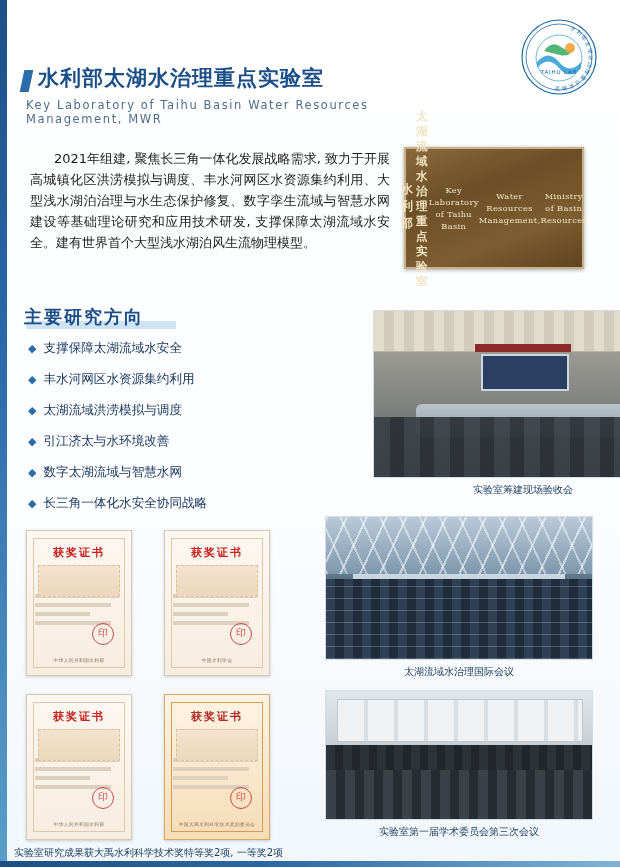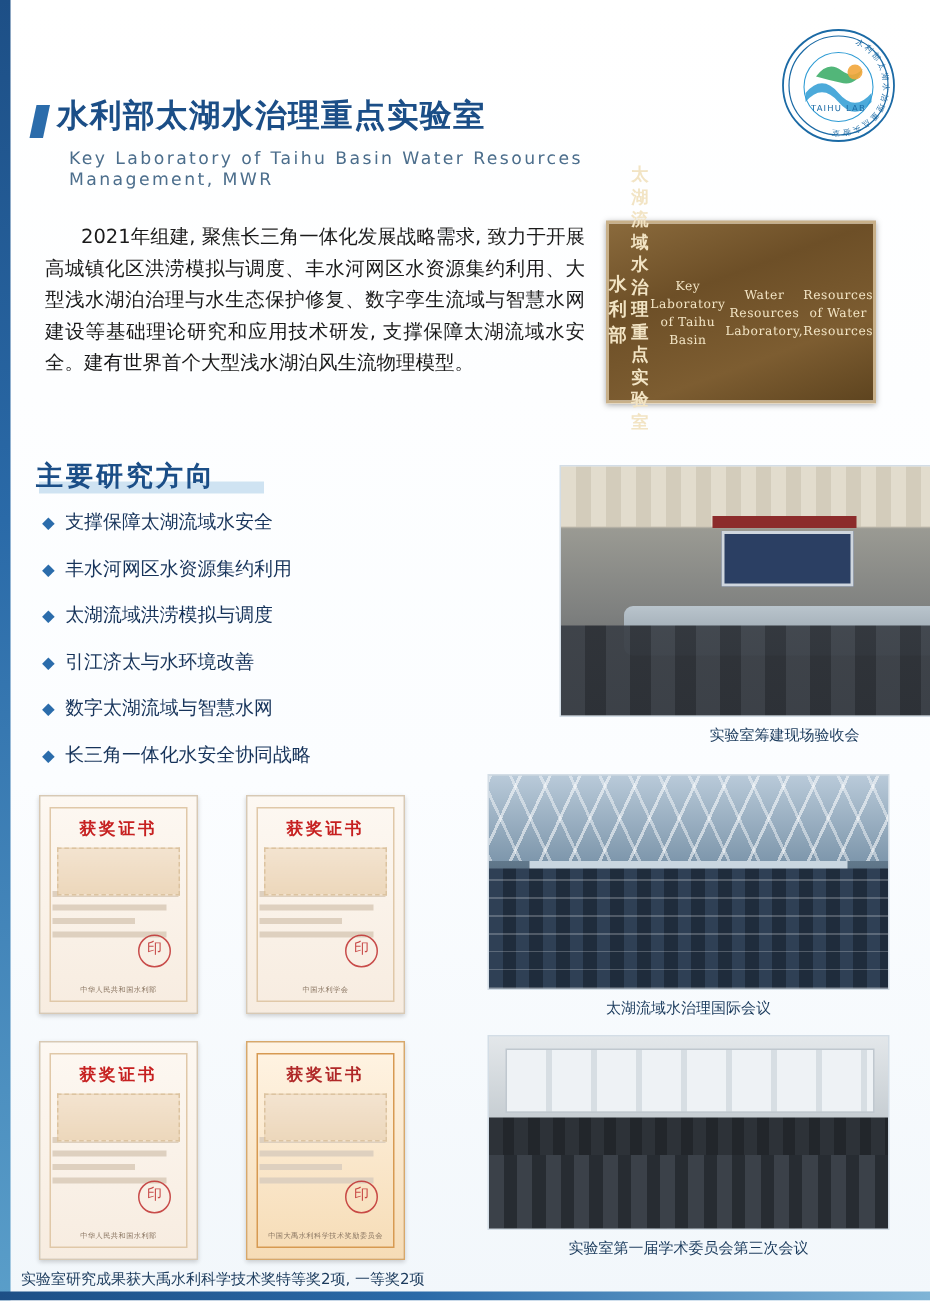--- a/index.html
+++ b/index.html
@@ -55,21 +55,21 @@
     transform: skewX(-12deg);
   }
   .title-cn {
     font-size: 21px;
     font-weight: bold;
     color: #1b4e87;
     letter-spacing: 1px;
     line-height: 24px;
   }
   .title-en {
-    margin-left: 24px;
+    margin-left: 4px;
     margin-top: 6px;
     font-size: 11.5px;
     color: #4c6e8c;
     letter-spacing: 1.6px;
     font-family: "DejaVu Sans", sans-serif;
   }
 
   
   .logo {
     position: absolute;
@@ -386,22 +386,22 @@
     </div>
     <div class="title-en">Key Laboratory of Taihu Basin Water Resources Management, MWR</div>
   </div>
 
   <div class="intro">2021年组建, 聚焦长三角一体化发展战略需求, 致力于开展高城镇化区洪涝模拟与调度、丰水河网区水资源集约利用、大型浅水湖泊治理与水生态保护修复、数字孪生流域与智慧水网建设等基础理论研究和应用技术研发, 支撑保障太湖流域水安全。建有世界首个大型浅水湖泊风生流物理模型。</div>
 
   <div class="plaque">
     <div class="pl-cn1">水 利 部</div>
     <div class="pl-cn2">太湖流域水治理重点实验室</div>
     <div class="pl-en">Key Laboratory of Taihu Basin</div>
-    <div class="pl-en">Water Resources  Laboratory,</div>
-    <div class="pl-en">Resources of Water Resources</div>
+    <div class="pl-en">Water Resources  Management,</div>
+    <div class="pl-en">Ministry of Basin Resources</div>
   </div>
 
   <div class="sec-head">
     <div class="sec-underline"></div>
     <div class="sec-title">主要研究方向</div>
   </div>
 
   <div class="res-list">
     <div class="res-item">
       <span class="diamond">◆</span>

